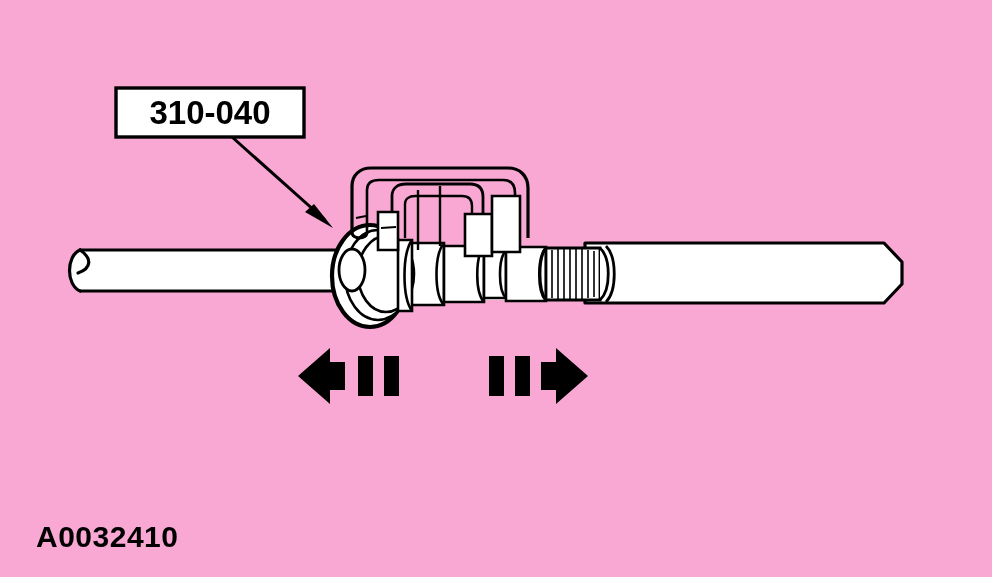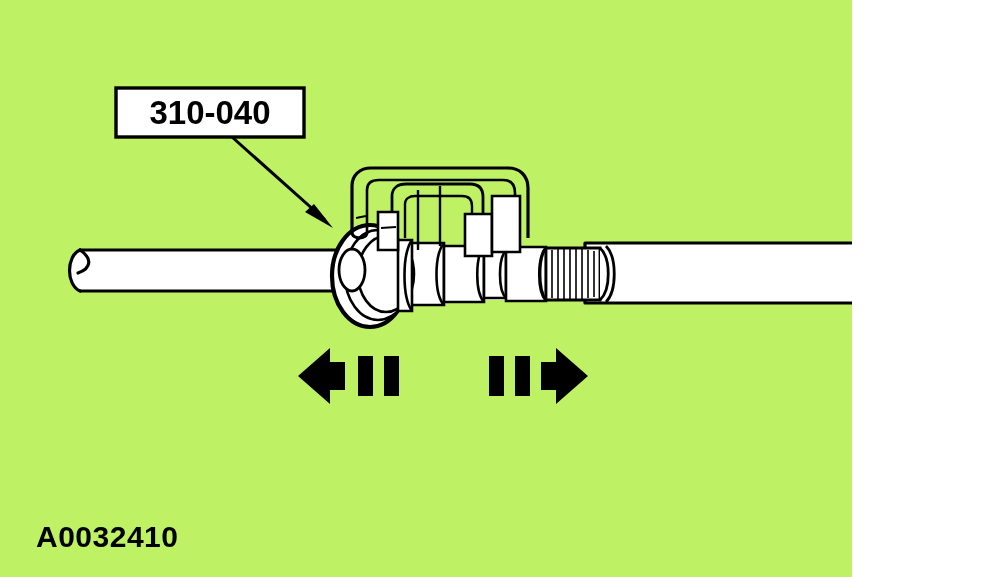--- a/index.html
+++ b/index.html
@@ -5,23 +5,23 @@
   html, body {
     margin: 0;
     padding: 0;
     background: #ffffff;
   }
   body {
     font-family: "Liberation Sans", sans-serif;
   }
   #page {
     position: relative;
-    width: 852px;
+    width: 992px;
     height: 577px;
-    background: #bef264;
+    background: #f9a8d4;
     overflow: hidden;
   }
   #figure-svg {
     position: absolute;
     left: 0;
     top: 0;
     width: 992px;
     height: 577px;
     display: block;
   }

